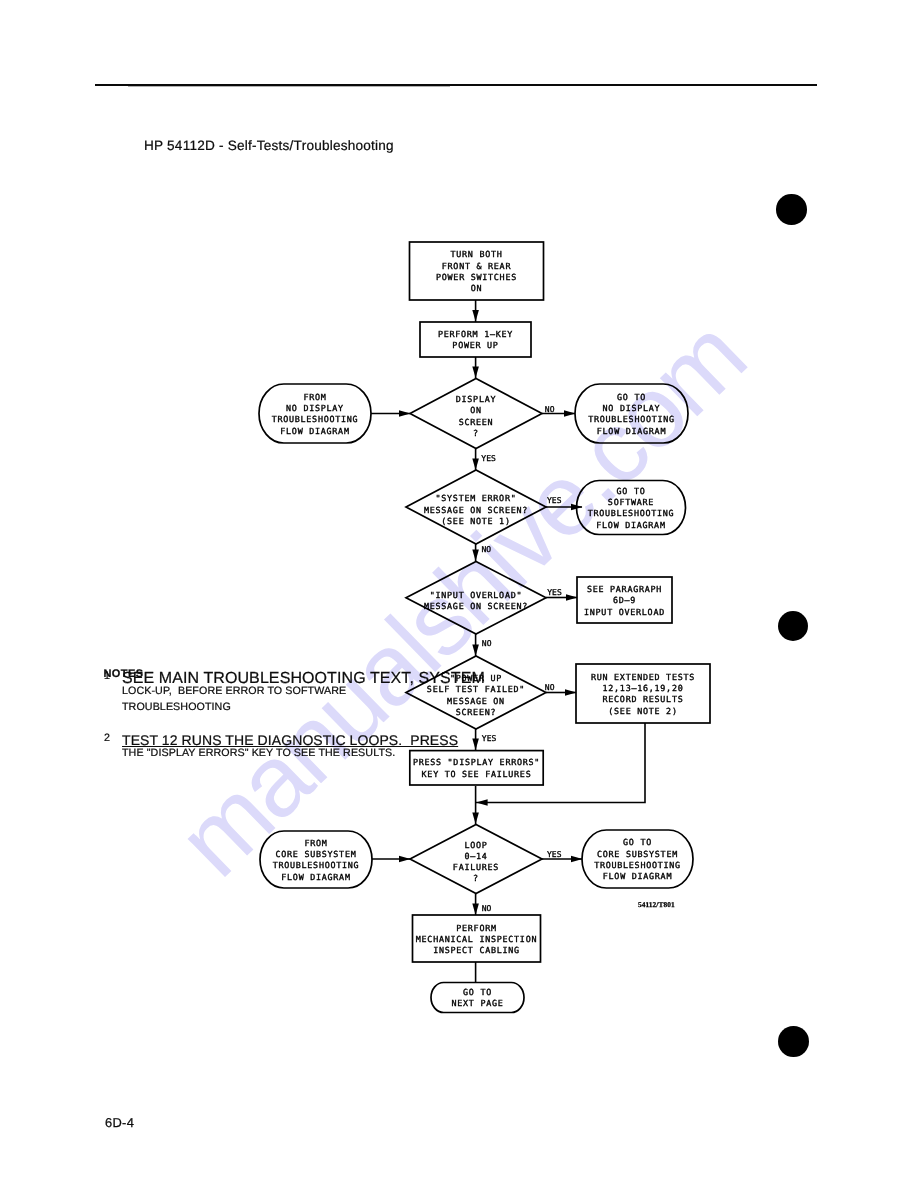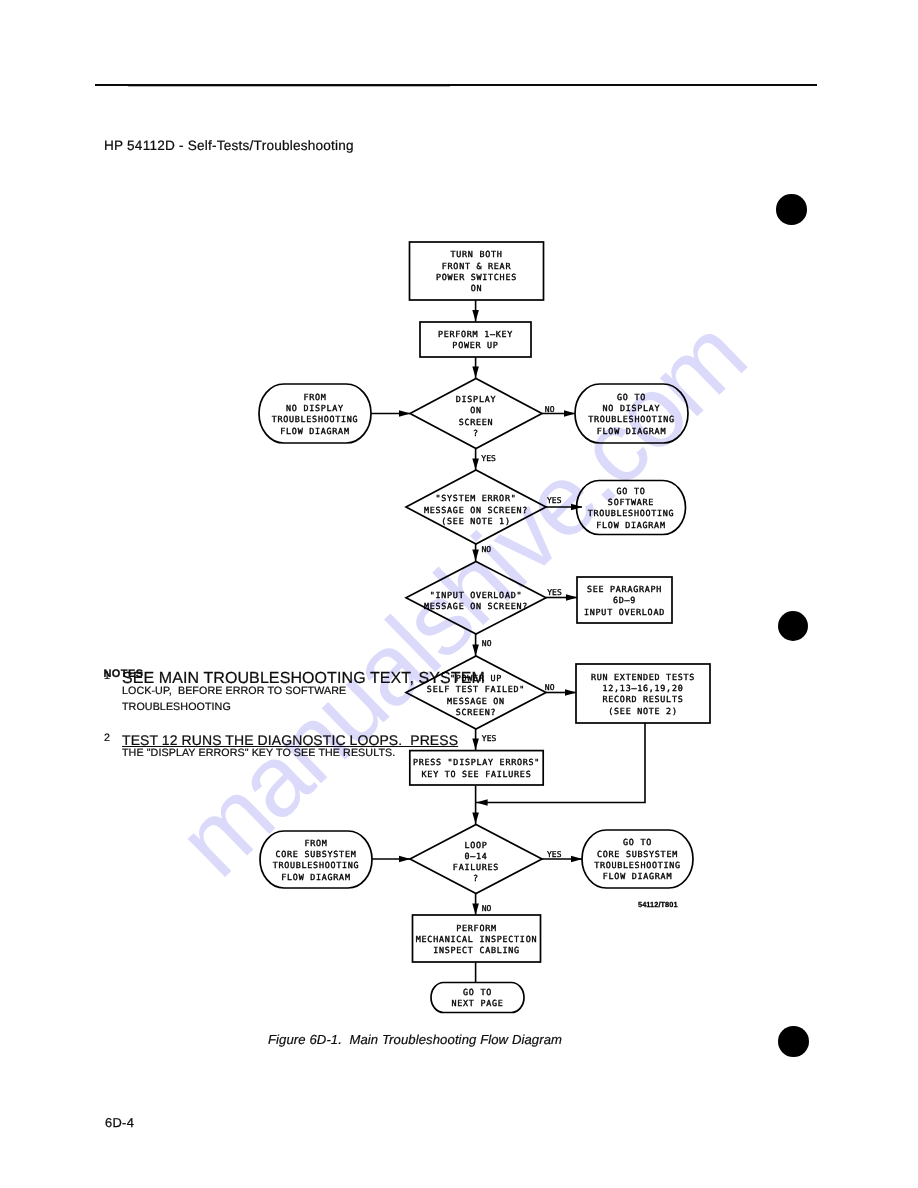--- a/index.html
+++ b/index.html
@@ -2,25 +2,25 @@
 <html><head>
 <meta charset="utf-8">
 <style>
   html,body{margin:0;padding:0;background:#fff;}
   body{width:918px;height:1188px;position:relative;overflow:hidden;
        font-family:"Liberation Sans",sans-serif;-webkit-font-smoothing:antialiased;text-rendering:geometricPrecision;}
   #page{position:absolute;inset:0;width:918px;height:1188px;background:#fff;}
   .wmlayer{position:absolute;left:0;top:0;width:918px;height:1188px;pointer-events:none;z-index:1;}
   .inklayer{position:absolute;left:0;top:0;width:918px;height:1188px;z-index:2;}
   .rule{position:absolute;z-index:2;background:#0a0a0a;}
-  .hdr{position:absolute;z-index:2;font-family:"Liberation Sans",sans-serif;color:#0d0d0d;white-space:pre;-webkit-text-stroke:0.22px #0d0d0d;}
+  .hdr{position:absolute;z-index:2;font-family:"Liberation Sans",sans-serif;color:#0d0d0d;white-space:pre;margin-left:40px;-webkit-text-stroke:0.22px #0d0d0d;}
   .notes{position:absolute;z-index:2;font-family:"Liberation Sans",sans-serif;color:#0d0d0d;white-space:pre;-webkit-text-stroke:0.22px #0d0d0d;}
   .cap{position:absolute;z-index:2;font-family:"Liberation Sans",sans-serif;font-style:italic;color:#0d0d0d;white-space:pre;-webkit-text-stroke:0.2px #0d0d0d;}
   .pgno{position:absolute;z-index:2;font-family:"Liberation Sans",sans-serif;color:#0d0d0d;white-space:pre;margin-top:32px;-webkit-text-stroke:0.25px #0d0d0d;}
-  .dwg{position:absolute;z-index:2;font-family:Liberation Sans, sans-serif;font-weight:bold;color:#000;white-space:pre;text-align:center;-webkit-text-stroke:0.25px #000;}
+  .dwg{position:absolute;z-index:2;font-family:Liberation Serif, serif;font-weight:bold;color:#000;white-space:pre;text-align:center;-webkit-text-stroke:0.25px #000;}
   .dot{position:absolute;z-index:2;border-radius:50%;background:#000;}
   svg{display:block;overflow:visible;shape-rendering:geometricPrecision;}
   text.wmtext{font-family:"Liberation Sans",sans-serif;font-size:101px;font-weight:350;
               fill:#dcdafa;letter-spacing:-3px;}
   text.n{font-family:"DejaVu Sans Mono",monospace;font-size:8.4px;letter-spacing:0.74px;fill:#000;
          stroke:#000;stroke-width:0.35;paint-order:stroke fill;}
   text.lbl{font-family:"DejaVu Sans Mono",monospace;font-size:8px;letter-spacing:0.05px;fill:#000;stroke:#000;stroke-width:0.3;paint-order:stroke fill;}
   .sh{fill:none;stroke:#000;stroke-width:1.7;}
   .ln{fill:none;stroke:#000;stroke-width:1.6;}
   .ah{fill:#000;stroke:none;}
@@ -42,21 +42,20 @@
   <div class="notes" style="left:103.5px;top:668px;font-size:11px;font-weight:bold;letter-spacing:0.4px;">NOTES</div>
 
     <div class="notes" style="left:104px;top:670.0px;font-size:10.7px;">1</div>
   <div class="notes" style="left:122px;top:670.0px;font-size:16px;letter-spacing:0.09px;">SEE MAIN TROUBLESHOOTING TEXT, SYSTEM</div>
   <div class="notes" style="left:122px;top:685.3px;font-size:10.7px;letter-spacing:0.09px;">LOCK-UP,  BEFORE ERROR TO SOFTWARE</div>
   <div class="notes" style="left:122px;top:700.6px;font-size:10.7px;letter-spacing:0.09px;">TROUBLESHOOTING</div>
   <div class="notes" style="left:104px;top:732.1px;font-size:10.7px;">2</div>
   <div class="notes" style="left:122px;top:732.1px;font-size:14px;letter-spacing:0.09px;text-decoration:underline;">TEST 12 RUNS THE DIAGNOSTIC LOOPS.  PRESS</div>
   <div class="notes" style="left:122px;top:747.4px;font-size:10.7px;letter-spacing:0.09px;">THE "DISPLAY ERRORS" KEY TO SEE THE RESULTS.</div>
 
-  <div class="cap" style="left:268px;top:1031.5px;font-size:13.1px;letter-spacing:0.1px;">Figure 6D-1.  Main Troubleshooting Flow Diagram</div>
 
   <div class="pgno" style="left:105px;top:1082.5px;font-size:12.9px;letter-spacing:0.3px;">6D-4</div>
 
   <div class="dot" style="left:776px;top:194px;width:30.5px;height:30.5px;"></div>
   <div class="dot" style="left:777.5px;top:610.5px;width:30.5px;height:30.5px;"></div>
   <div class="dot" style="left:777.5px;top:1025.5px;width:31px;height:31.5px;"></div>
 
   <svg class="inklayer" width="918" height="1188" viewBox="0 0 918 1188">
     <g>
       <path class="ln" d="M 475.6 300 L 475.6 322"></path>

